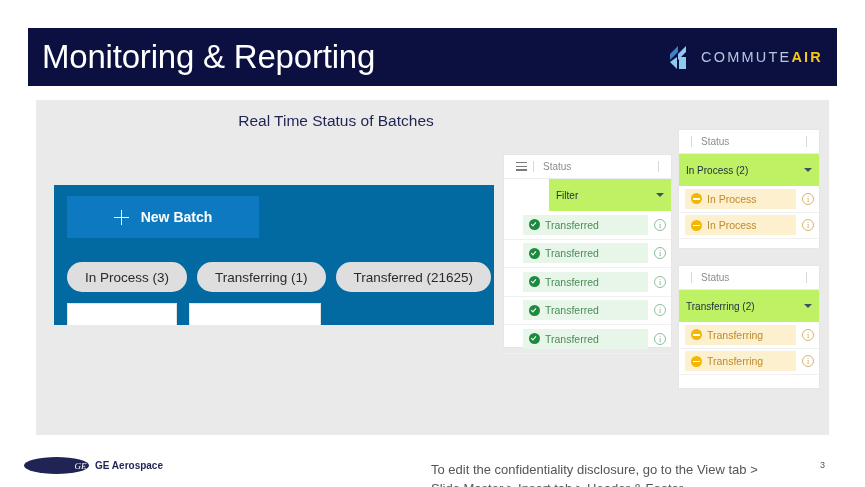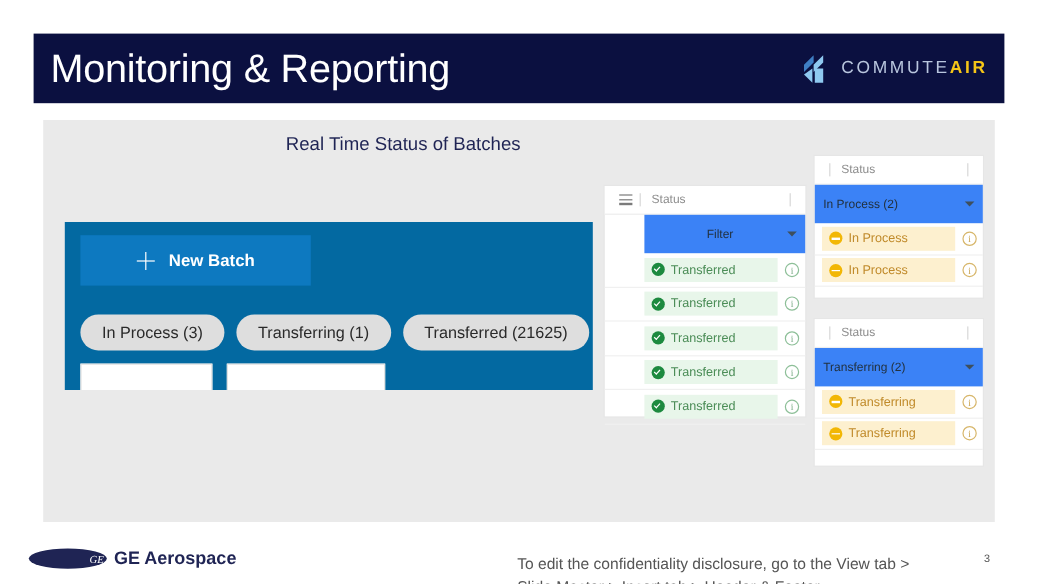--- a/index.html
+++ b/index.html
@@ -215,28 +215,28 @@
     color: #8d8d8d;
     font-size: 10px;
     margin-left: 9px;
     flex: 1;
     white-space: nowrap;
     overflow: hidden;
   }
 
   .filter-bar {
     height: 21px;
-    background: #3b82f6;
+    background: #bef264;
     display: flex;
     align-items: center;
     padding: 16px 7px;
     box-sizing: border-box;
     cursor: pointer;
   }
-  .filter-bar.indent { margin-left: 33px; text-align: center; }
+  .filter-bar.indent { margin-left: 45px; }
   .filter-label {
     font-size: 10px;
     color: #22313f;
     flex: 1;
     white-space: nowrap;
   }
   .caret {
     width: 0; height: 0;
     border-left: 4px solid transparent;
     border-right: 4px solid transparent;
@@ -244,21 +244,21 @@
     flex: none;
   }
 
   .rows { padding: 0; }
   .grid-row {
     height: 28.5px;
     display: flex;
     align-items: center;
     border-bottom: 1px solid #f0f0f0;
     box-sizing: border-box;
-    padding-left: 33px;
+    padding-left: 19px;
     padding-right: 5px;
   }
   .panel-tr .grid-row, .panel-br .grid-row {
     padding-left: 6px;
     height: 26.5px;
   }
   .status-pill {
     flex: 1;
     height: 20px;
     display: flex;
@@ -336,21 +336,21 @@
     font-size: 9px;
     display: flex;
     align-items: center;
     justify-content: center;
     flex: none;
     margin-right: 6px;
     padding-left: 48px;
   }
   .ge-text {
     color: #1f2454;
-    font-size: 15px;
+    font-size: 10px;
     font-weight: 600;
     white-space: nowrap;
   }
   .footer-note {
     position: absolute;
     left: 431px;
     top: 461px;
     width: 330px;
     color: #555555;
     font-size: 13px;

